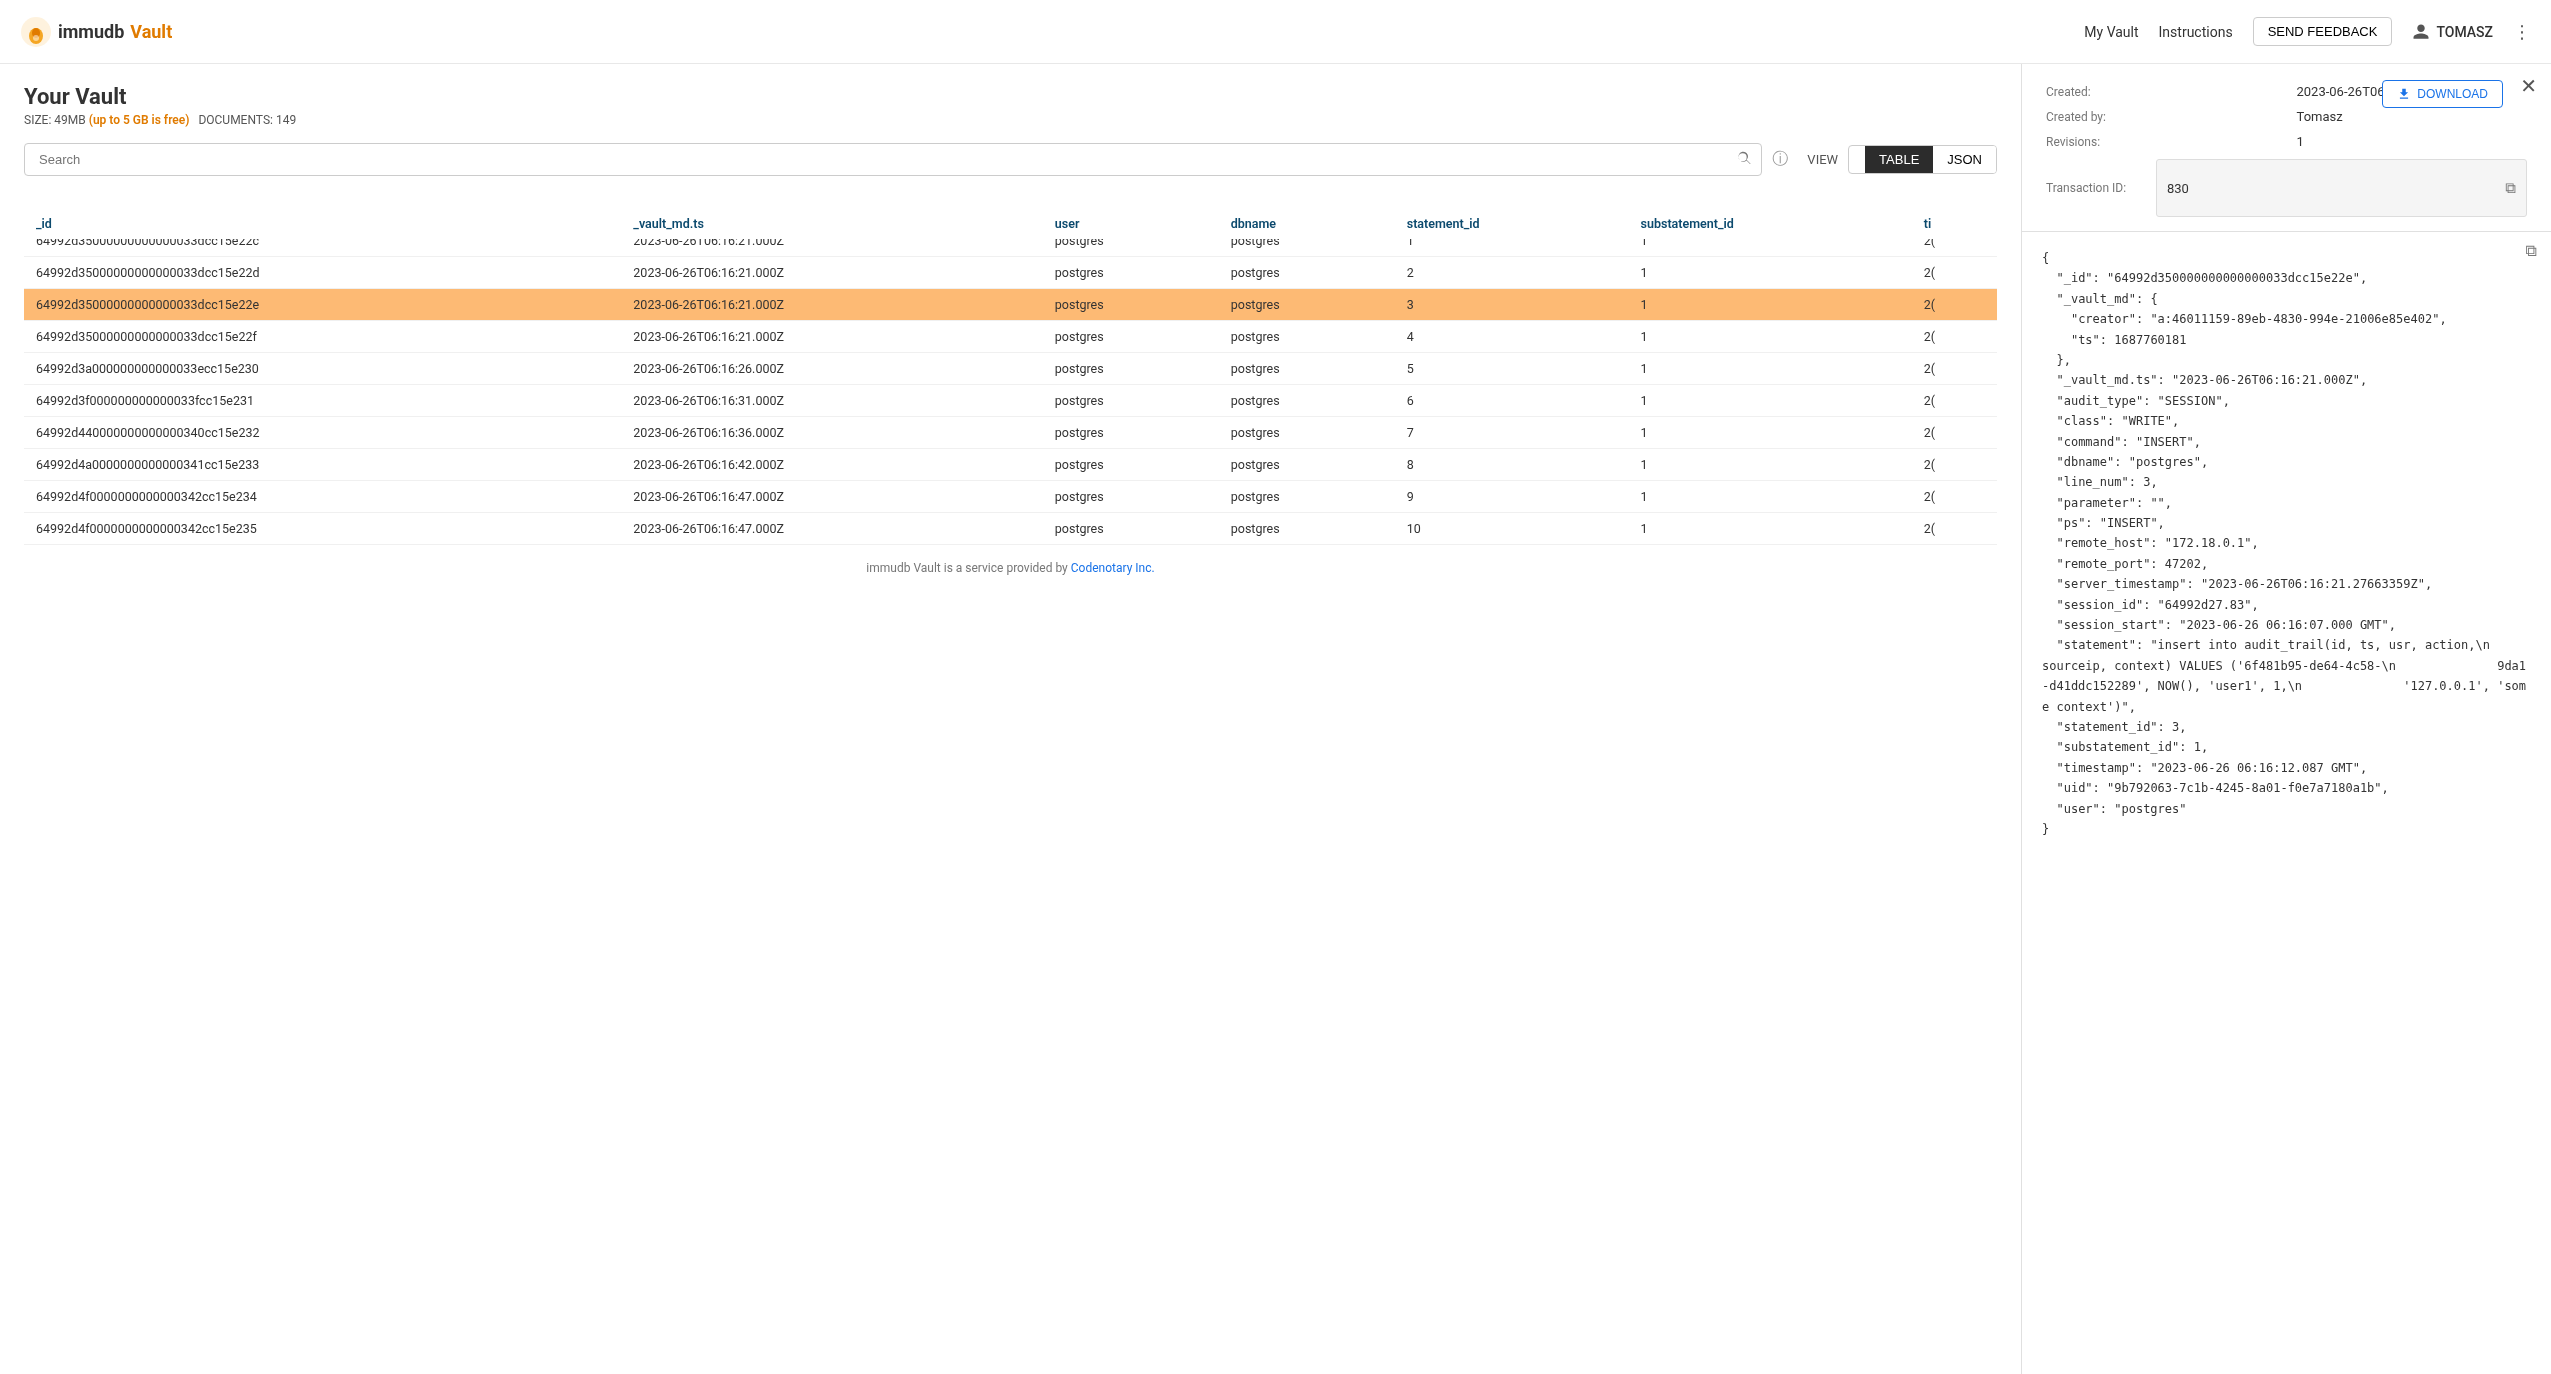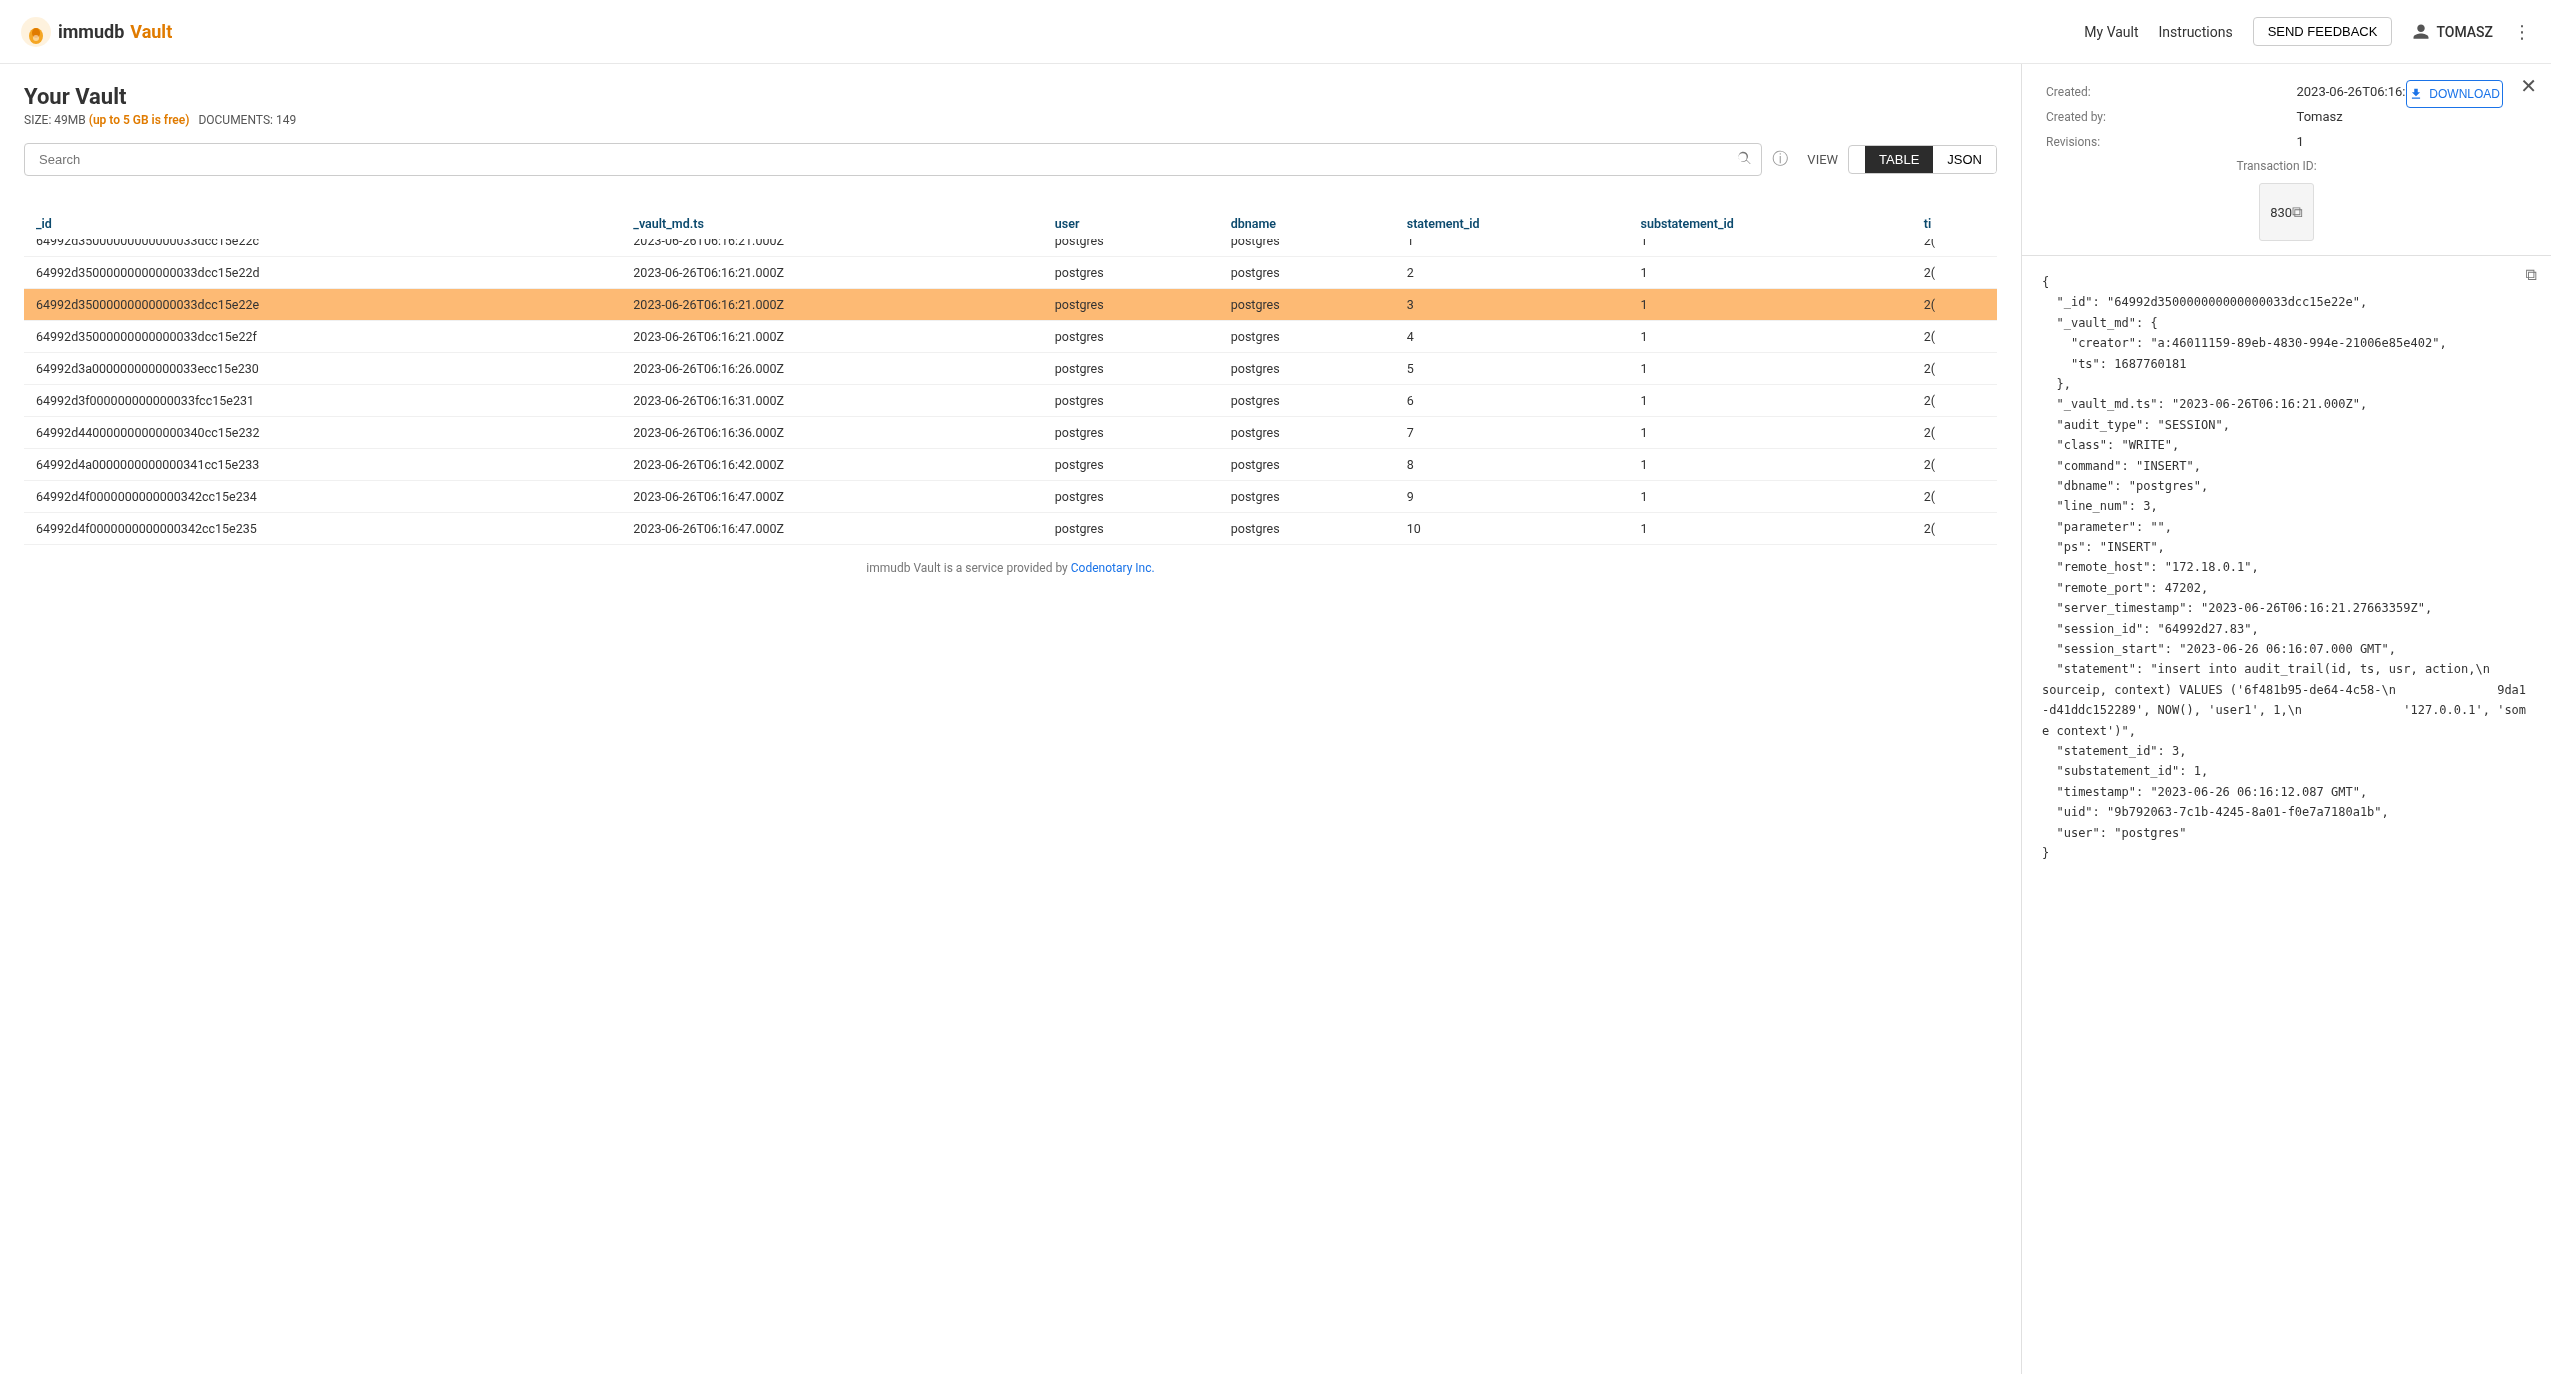--- a/index.html
+++ b/index.html
@@ -80,33 +80,33 @@
 
     
     .meta-section {
       padding: 20px 24px 14px;
       border-bottom: 1px solid #e0e0e0;
       display: grid; grid-template-columns: 1fr 1fr; row-gap: 10px; column-gap: 20px;
     }
     .meta-label { font-size: 12px; color: #777; align-self: center; }
     .meta-value { font-size: 13px; color: #333; align-self: center; }
 
-    .txid-row { grid-column: 1 / -1; display: flex; align-items: center; gap: 10px; flex-direction: column; }
+    .txid-row { grid-column: 1 / -1; display: flex; align-items: center; gap: 10px; }
     .txid-label { font-size: 12px; color: #777; min-width: 100px; }
     .txid-box {
       flex: 1; background: #f5f5f5; border: 1px solid #ddd;
       padding: 19px 10px; font-size: 13px; border-radius: 3px;
       display: flex; align-items: center; justify-content: space-between;
     }
     .copy-icon { cursor: pointer; color: #777; font-size: 15px; }
 
     .download-btn {
       position: absolute; top: 16px; right: 48px;
       background: #fff; border: 1px solid #1a73e8; color: #1a73e8;
-      padding: 6px 2px; font-size: 12px; border-radius: 4px; cursor: pointer;
+      padding: 6px 14px; font-size: 12px; border-radius: 4px; cursor: pointer;
       display: flex; align-items: center; gap: 6px;
     }
 
     
     .json-viewer {
       flex: 1; overflow-y: auto; padding: 16px 20px;
       font-family: 'Courier New', Courier, monospace; font-size: 12px;
       line-height: 1.7; background: #fff; position: relative;
     }
     .json-copy-btn {

